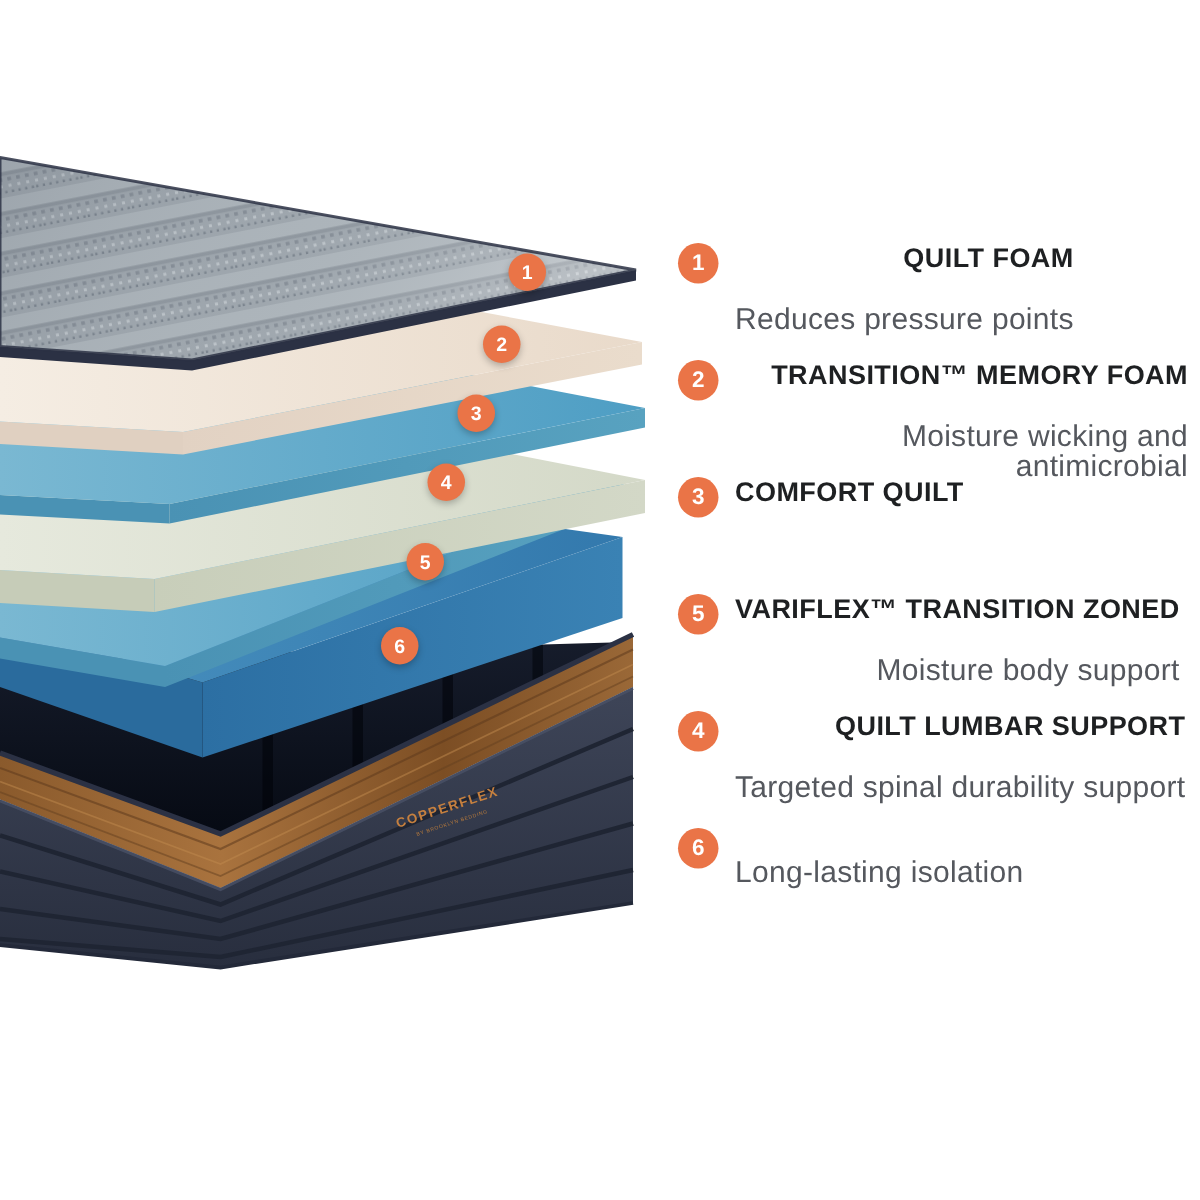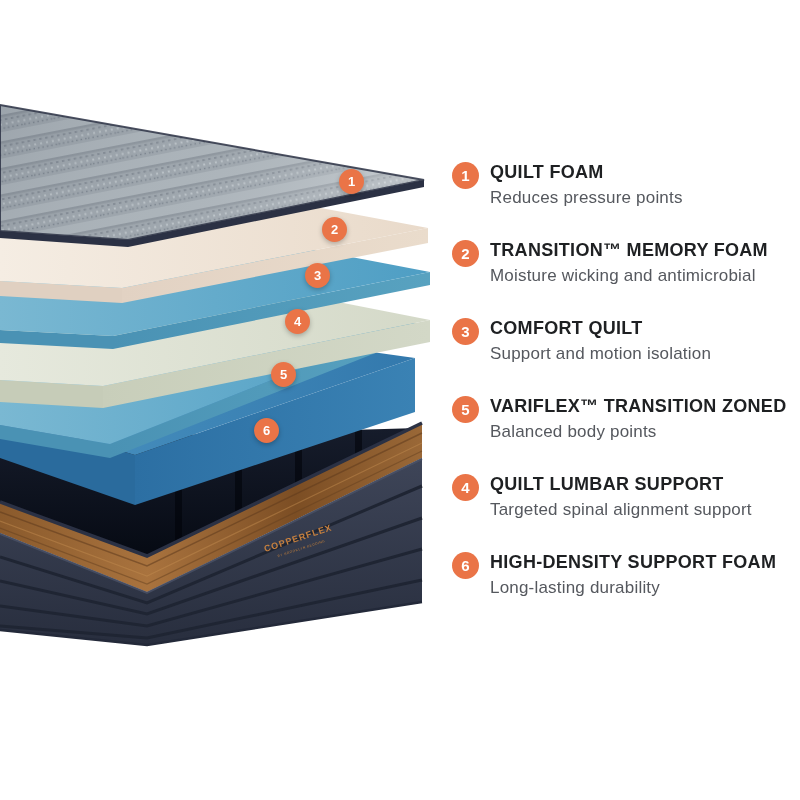--- a/index.html
+++ b/index.html
@@ -26,26 +26,26 @@
   
   .legend{position:absolute;left:452px;top:0;width:340px;height:800px;}
   .legend-item{position:absolute;left:0;display:flex;gap:11px;width:340px;align-items:flex-start;}
   .li-1{top:162px;} .li-2{top:240px;} .li-3{top:318px;}
   .li-4{top:396px;} .li-5{top:474px;} .li-6{top:552px;}
   .badge{
     flex:0 0 auto;width:27px;height:27px;border-radius:50%;
     background:#EA7447;color:#ffffff;font-weight:700;font-size:15px;
     display:flex;align-items:center;justify-content:center;margin-top:0px;
   }
-  .li-text{display:flex;flex-direction:column;}
+  .li-text{display:flex;flex-direction:column;text-align:right;}
   .li-title{
     font-size:18px;font-weight:700;color:#1E2022;letter-spacing:.3px;line-height:21px;
   }
   .li-desc{
-    font-size:17px;font-weight:400;color:#55585E;letter-spacing:.2px;line-height:20px;margin-top:5px;
+    font-size:20px;font-weight:400;color:#55585E;letter-spacing:.2px;line-height:20px;margin-top:20px;
   }
 </style>
 </head>
 <body>
 
 <div class="canvas">
 
   <svg class="art" viewBox="0 0 800 800" aria-hidden="true">
     <defs>
       <pattern id="weave" patternUnits="userSpaceOnUse" width="30" height="26" patternTransform="rotate(-11)">
@@ -204,42 +204,40 @@
       <div class="li-text">
         <div class="li-title">TRANSITION™ MEMORY FOAM</div>
         <div class="li-desc">Moisture wicking and antimicrobial</div>
       </div>
     </div>
 
     <div class="legend-item li-3">
       <div class="badge">3</div>
       <div class="li-text">
         <div class="li-title">COMFORT QUILT</div>
-        <div class="li-desc">Support and motion isolation</div>
       </div>
     </div>
 
     <div class="legend-item li-4">
       <div class="badge">5</div>
       <div class="li-text">
         <div class="li-title">VARIFLEX™ TRANSITION ZONED</div>
-        <div class="li-desc">Balanced body points</div>
+        <div class="li-desc">Moisture body support</div>
       </div>
     </div>
 
     <div class="legend-item li-5">
       <div class="badge">4</div>
       <div class="li-text">
         <div class="li-title">QUILT LUMBAR SUPPORT</div>
-        <div class="li-desc">Targeted spinal alignment support</div>
+        <div class="li-desc">Targeted spinal durability support</div>
       </div>
     </div>
 
     <div class="legend-item li-6">
       <div class="badge">6</div>
       <div class="li-text">
-        <div class="li-title">HIGH-DENSITY SUPPORT FOAM</div>
-        <div class="li-desc">Long-lasting durability</div>
+        <div class="li-desc">Long-lasting isolation</div>
       </div>
     </div>
 
   </div>
 </div>
 
 </body></html>

